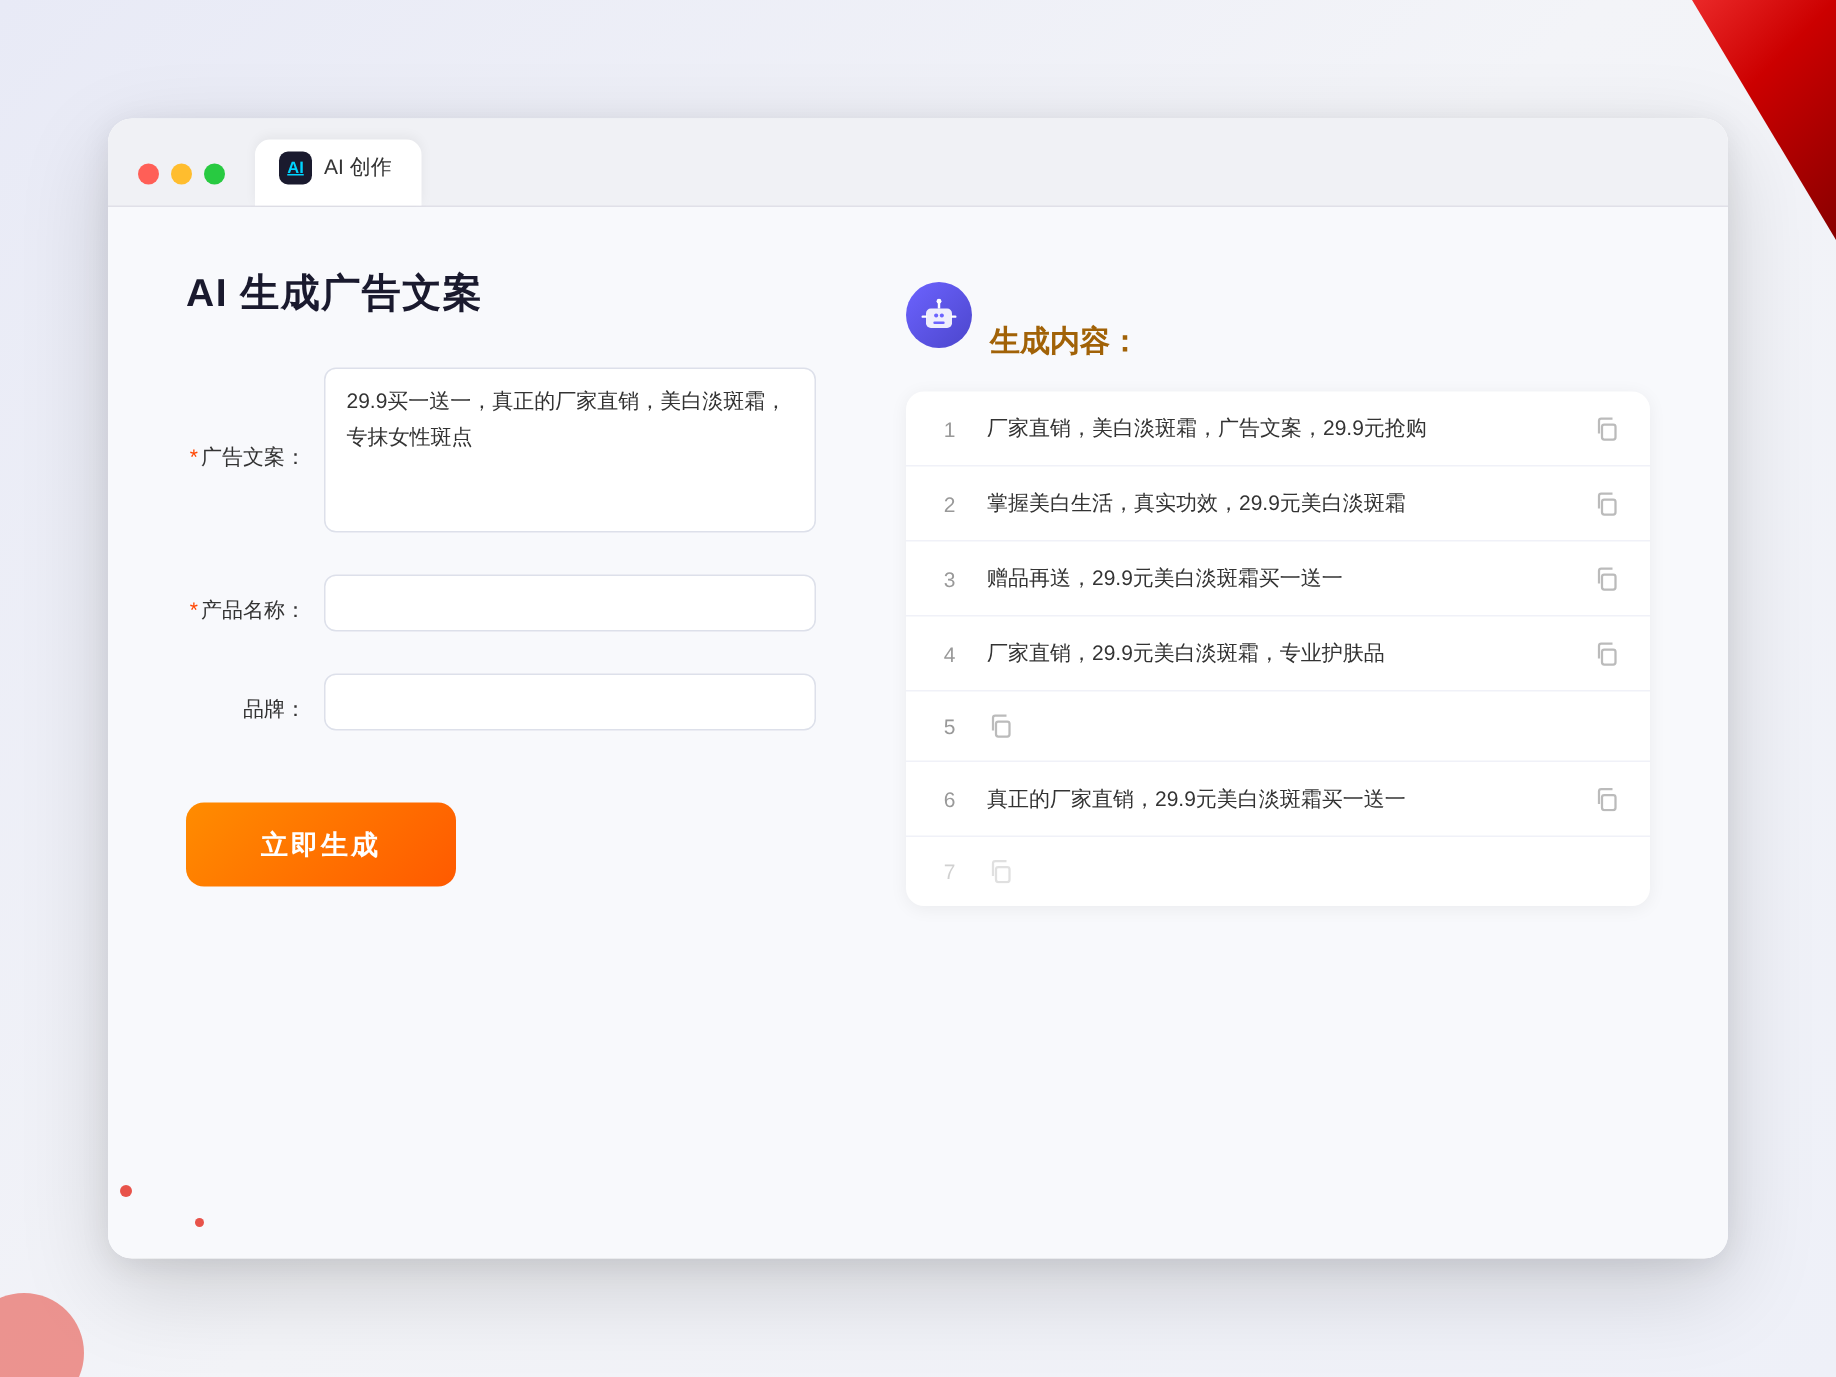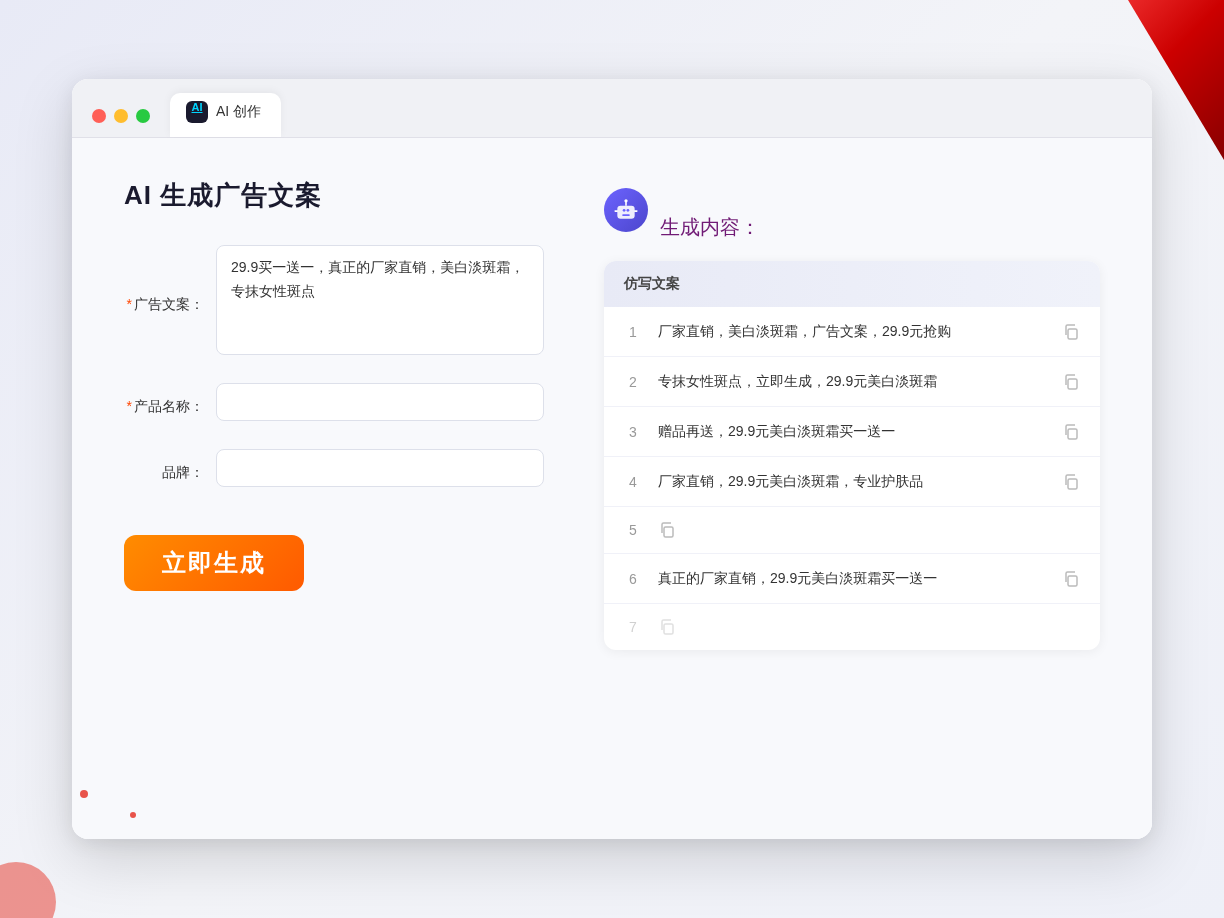--- a/index.html
+++ b/index.html
@@ -102,20 +102,21 @@
       color: #333;
       box-shadow: 0 -2px 8px rgba(0,0,0,0.05);
     }
 
     .tab-icon {
       width: 22px;
       height: 22px;
       background: #1a1a2e;
       border-radius: 6px;
       display: flex;
+      align-items: center;
       justify-content: center;
       color: #00d4ff;
       font-size: 11px;
       font-weight: bold;
       text-decoration: underline;
     }
 
     .browser-content {
       flex: 1;
       background: #f8f9fc;
@@ -180,21 +181,21 @@
     }
 
     .submit-btn {
       margin-top: 20px;
       width: 180px;
       height: 56px;
       background: linear-gradient(135deg, #ff8c00, #ff5a00);
       border: none;
       border-radius: 12px;
       color: #fff;
-      font-size: 24px;
+      font-size: 18px;
       font-weight: 600;
       cursor: pointer;
       letter-spacing: 2px;
       font-family: inherit;
     }
 
     
     .right-panel {
       flex: 1;
       display: flex;
@@ -215,22 +216,22 @@
       border-radius: 50%;
       display: flex;
       align-items: center;
       justify-content: center;
       color: white;
       font-size: 20px;
     }
 
     .right-title {
       font-size: 20px;
-      font-weight: 400;
-      color: #701a75;
+      font-weight: 700;
+      color: #a16207;
       margin-top: 36px;
     }
 
     .results-container {
       background: #fff;
       border-radius: 12px;
       overflow: hidden;
       box-shadow: 0 2px 12px rgba(0,0,0,0.06);
     }
 
@@ -350,35 +351,34 @@
             <line x1="12" y1="4" x2="12" y2="8" stroke="white" stroke-width="1.5"></line>
             <circle cx="12" cy="3.5" r="1.5" fill="white"></circle>
             <line x1="4" y1="13" x2="2" y2="13" stroke="white" stroke-width="1.5" stroke-linecap="round"></line>
             <line x1="20" y1="13" x2="22" y2="13" stroke="white" stroke-width="1.5" stroke-linecap="round"></line>
           </svg>
         </div>
         <h2 class="right-title">生成内容：</h2>
       </div>
 
       <div class="results-container">
-        <div class="results-header">仿写文案</div>
 
         <div class="result-item">
           <span class="result-num">1</span>
           <span class="result-text">厂家直销，美白淡斑霜，广告文案，29.9元抢购</span>
           <span class="copy-icon">
             <svg viewBox="0 0 16 16" stroke-width="1.5">
                 <rect x="5" y="5" width="9" height="10" rx="1.5"></rect>
                 <path d="M3 11V2.5A1.5 1.5 0 014.5 1H12"></path>
               </svg>
           </span>
         </div>
         <div class="result-item">
           <span class="result-num">2</span>
-          <span class="result-text">专抹女性斑点，立即生成，29.9元美白淡斑霜</span>
+          <span class="result-text">掌握美白生活，真实功效，29.9元美白淡斑霜</span>
           <span class="copy-icon">
             <svg viewBox="0 0 16 16" stroke-width="1.5">
                 <rect x="5" y="5" width="9" height="10" rx="1.5"></rect>
                 <path d="M3 11V2.5A1.5 1.5 0 014.5 1H12"></path>
               </svg>
           </span>
         </div>
         <div class="result-item">
           <span class="result-num">3</span>
           <span class="result-text">赠品再送，29.9元美白淡斑霜买一送一</span>

